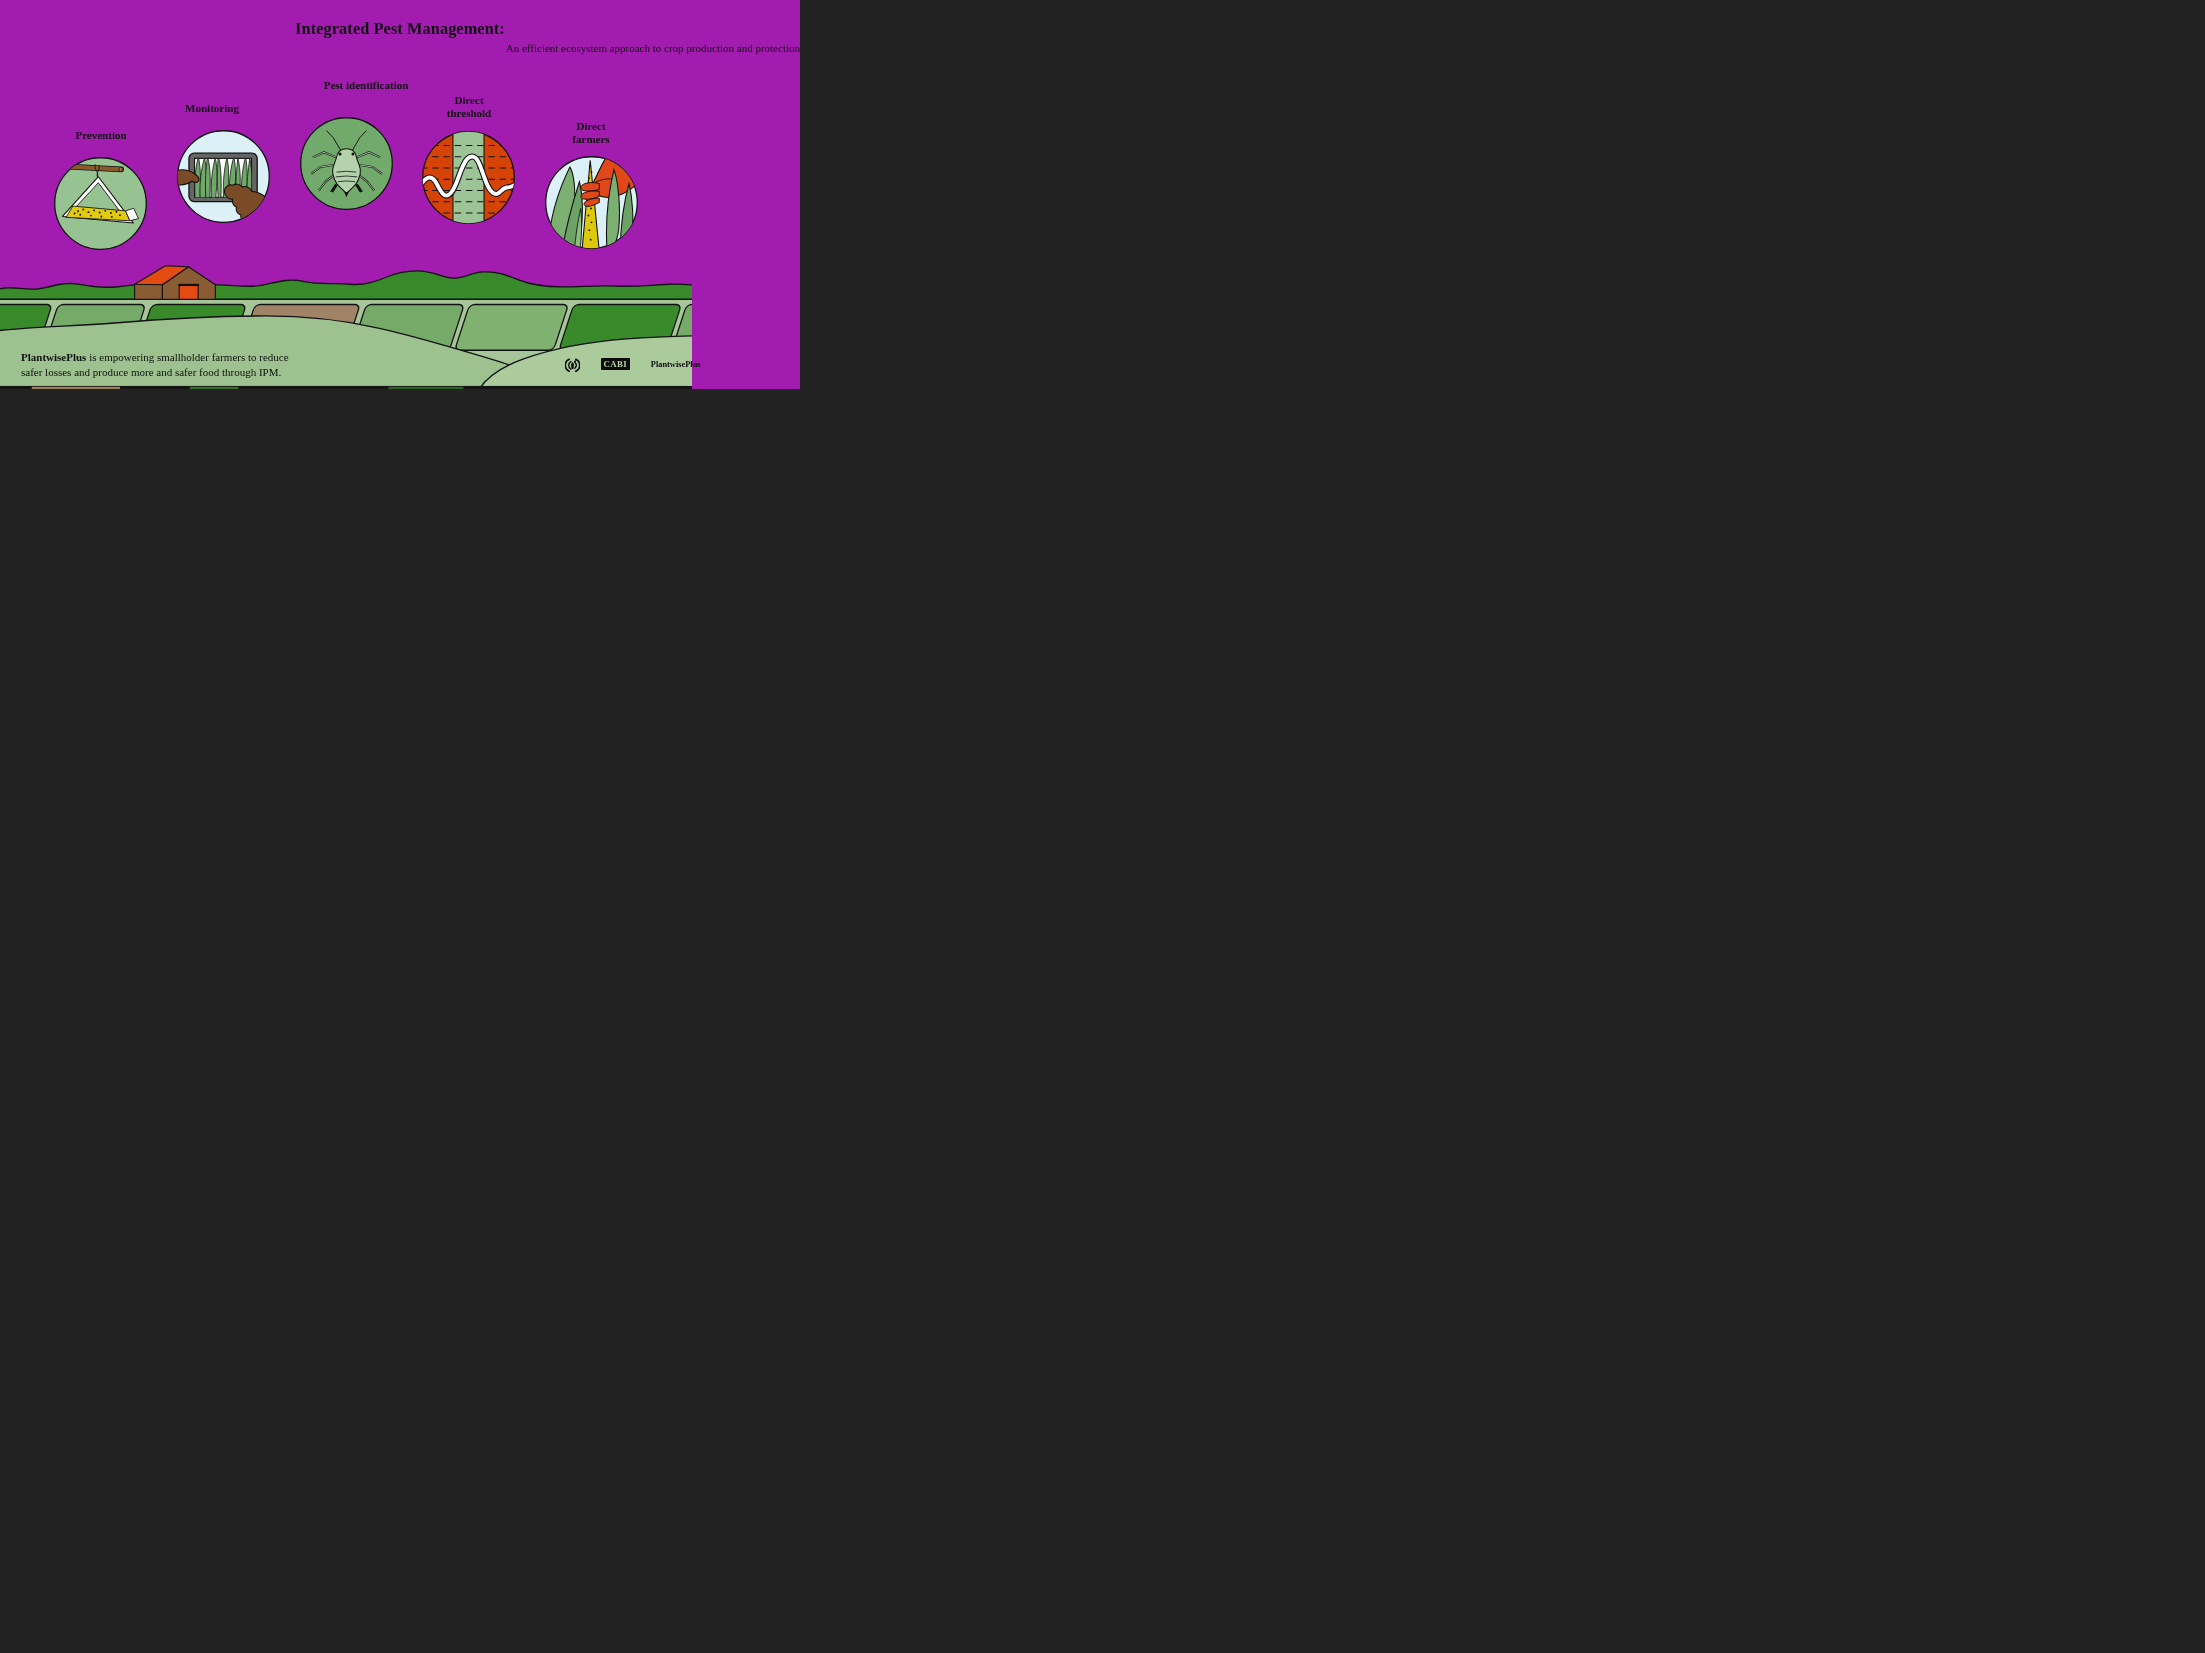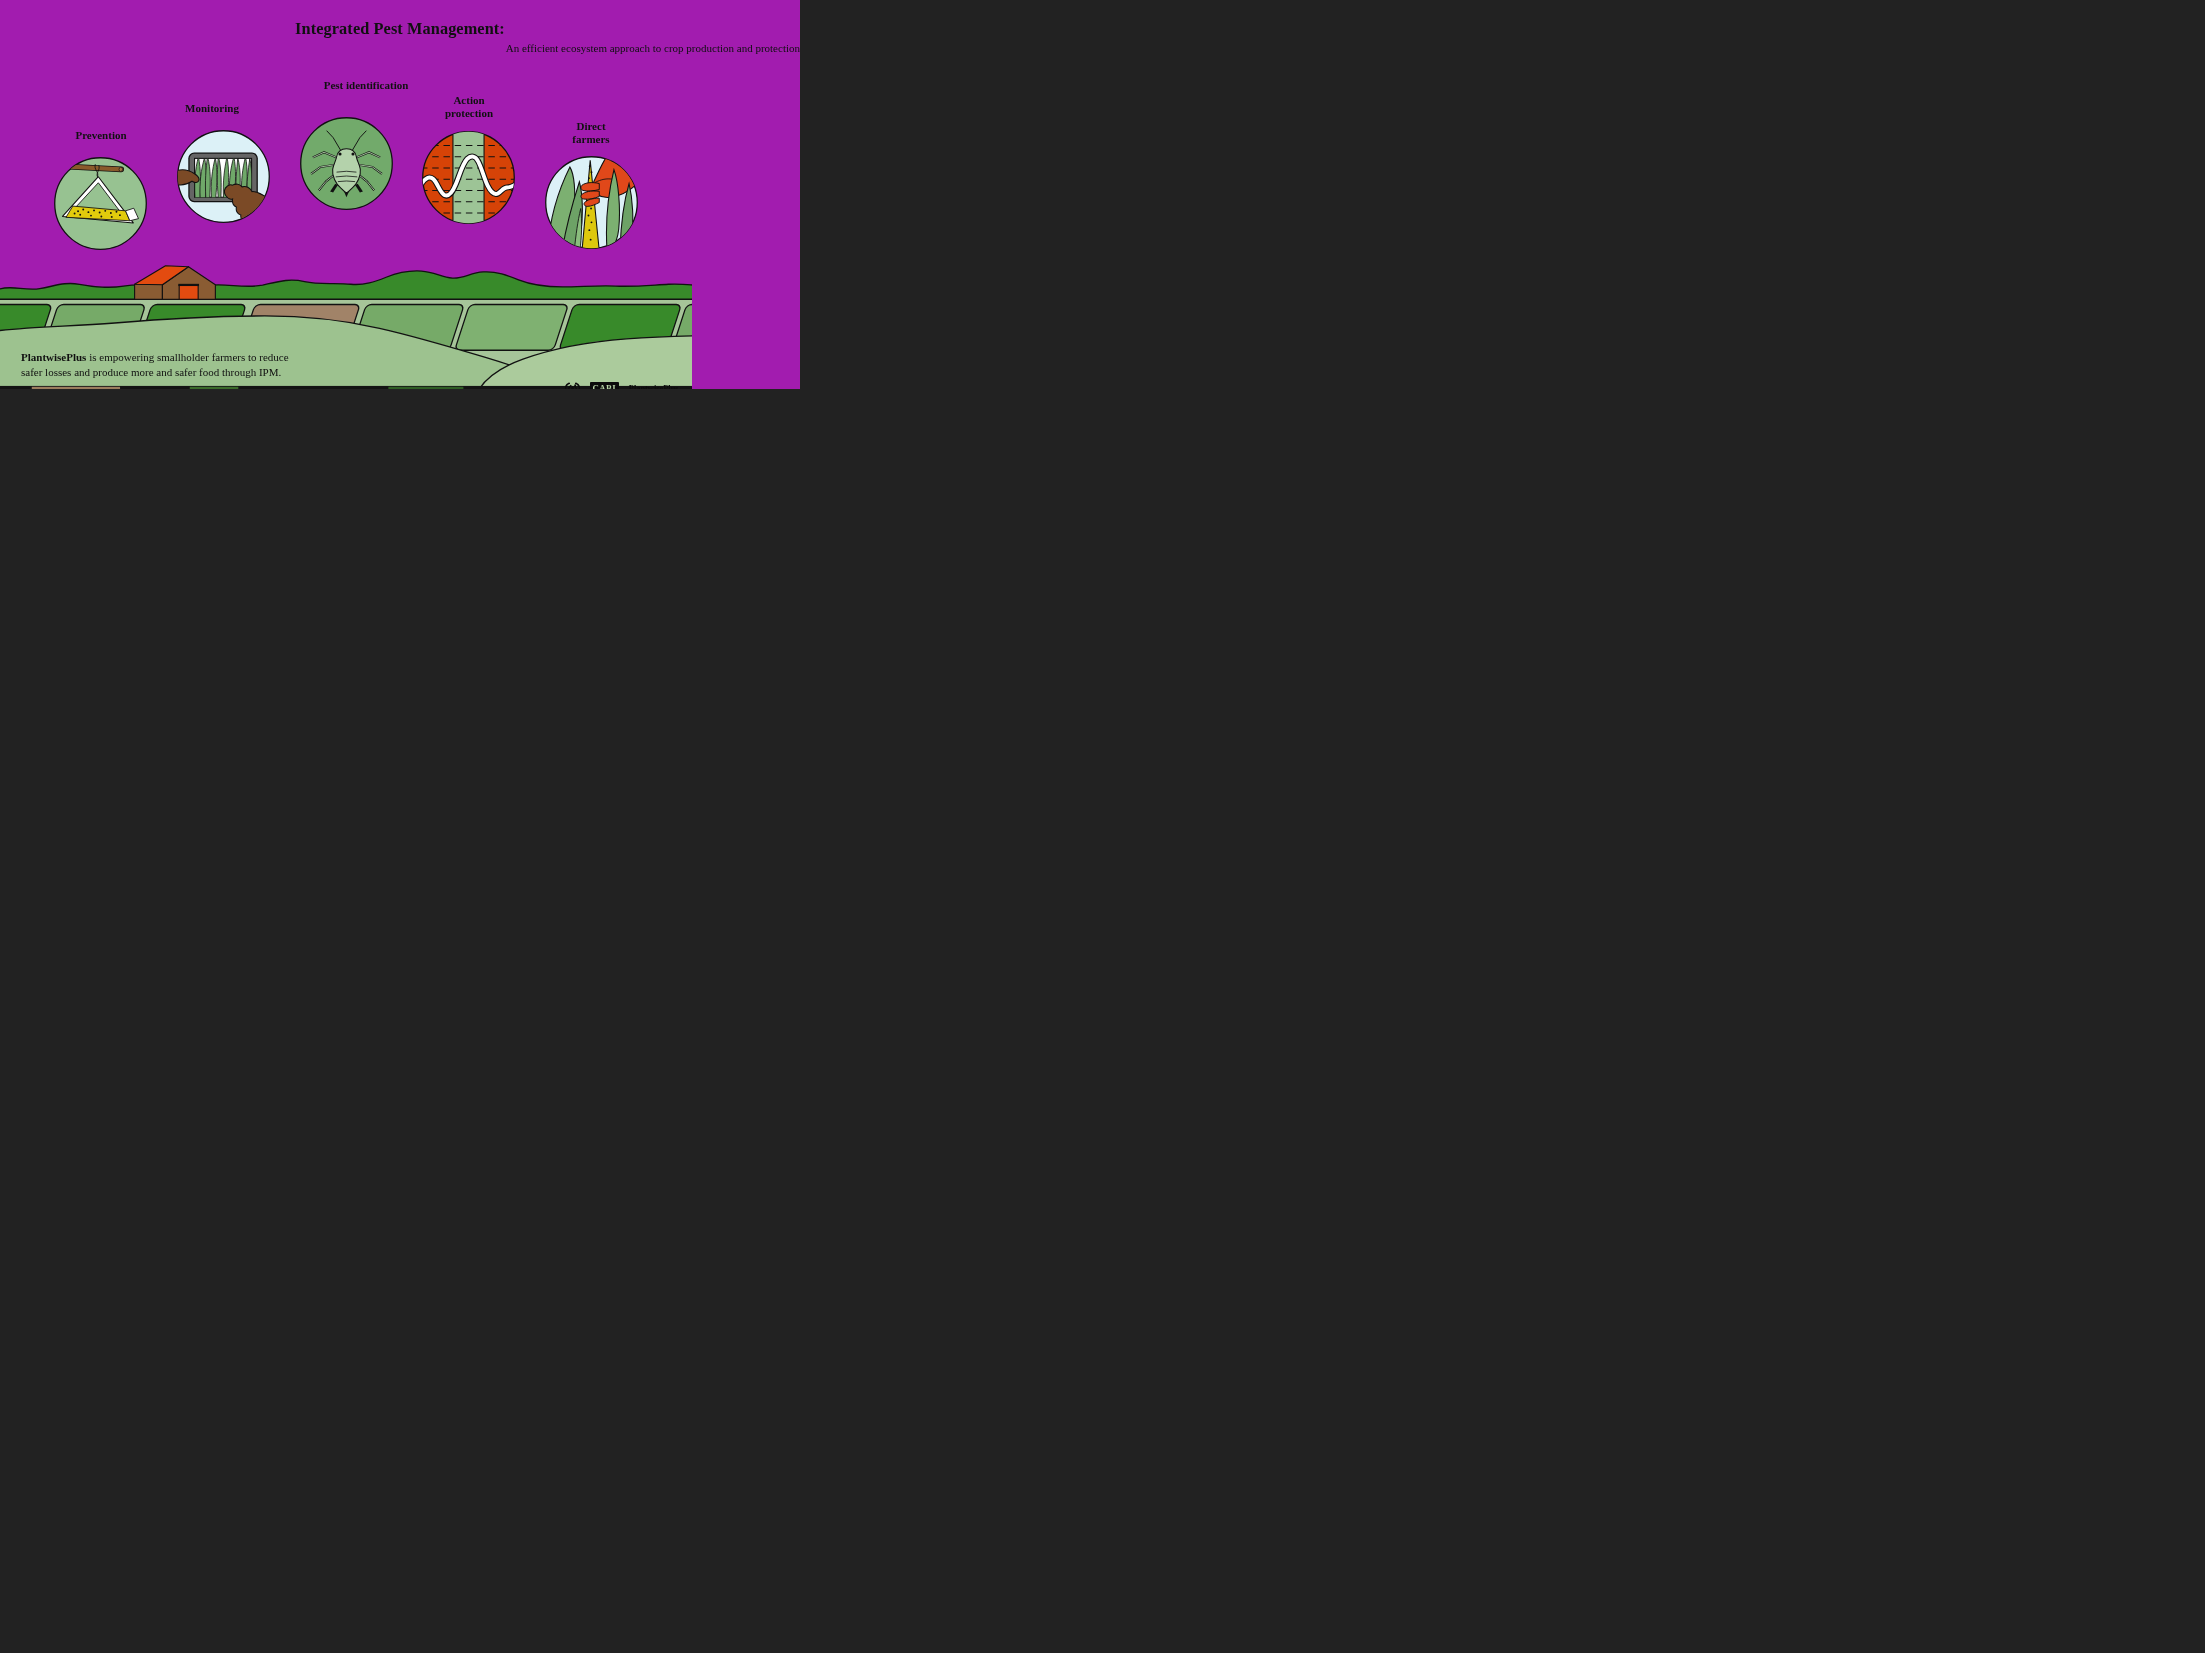--- a/index.html
+++ b/index.html
@@ -22,42 +22,42 @@
   }
   .step-icon{position:absolute;width:95px;height:95px;}
   .landscape{position:absolute;left:0;top:257px;width:692px;height:132px;}
   .footer-text{
     position:absolute;left:21px;top:338px;width:379px;
     font-size:11px;line-height:15.4px;font-weight:400;margin-top:12px;
   }
   .footer-text b{font-weight:700;}
   .logo{
     position:absolute;left:565px;top:356px;height:16px;
-    display:flex;align-items:center;gap:10px;margin-top:24px;
+    display:flex;align-items:center;gap:21px;
   }
   .logo .cabi-box{
     height:12.8px;min-width:28px;background:#0b0b0b;border-radius:0.9px;
     display:flex;align-items:center;justify-content:center;
     font-size:8.8px;font-weight:700;letter-spacing:0.4px;color:#b6d3a6;
     padding:0 2.6px;box-sizing:border-box;
   }
   .logo .product{font-size:8.4px;font-weight:700;color:#0b0b0b;}
 </style>
 </head>
 <body>
 
 <div class="canvas">
 
   <div class="title">Integrated Pest Management:</div>
   <div class="subtitle">An efficient ecosystem approach to crop production and protection</div>
 
   <div class="step-label" style="left:101px;top:129px;width:132px">Prevention</div>
   <div class="step-label" style="left:212px;top:102px;width:132px">Monitoring</div>
   <div class="step-label" style="left:366px;top:79px;width:90px">Pest identification</div>
-  <div class="step-label" style="left:469px;top:94px;width:62px">Action protection</div>
+  <div class="step-label" style="left:469px;top:94px;width:62px">Direct threshold</div>
   <div class="step-label" style="left:591px;top:120px;width:53px">Direct farmers</div>
 
   <svg class="step-icon" style="left:53px;top:156px" viewBox="0 0 220 220">
     <defs>
         <clipPath id="cp1">
           <circle cx="110" cy="110" r="106"></circle>
         </clipPath>
       </defs>
     <circle cx="110" cy="110" r="106" fill="#97c291" stroke="#111" stroke-width="3"></circle>
     <g clip-path="url(#cp1)">

